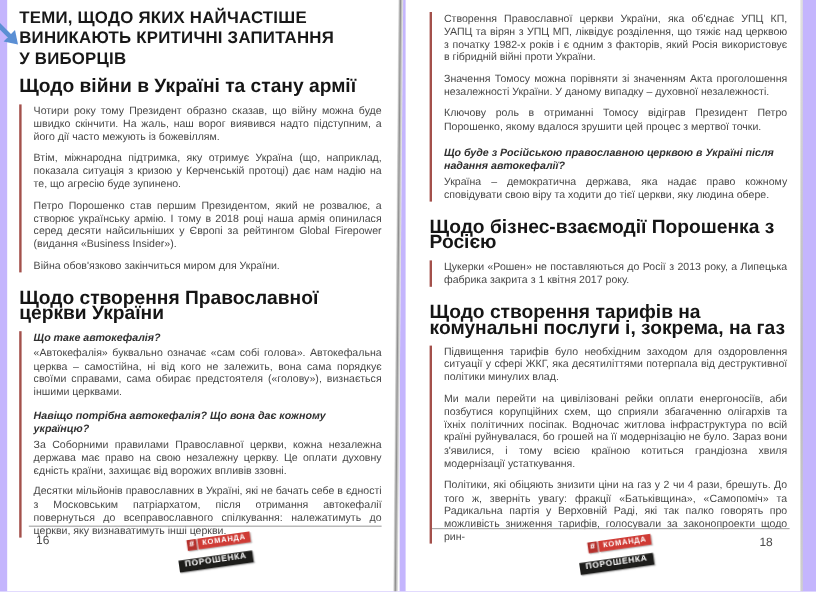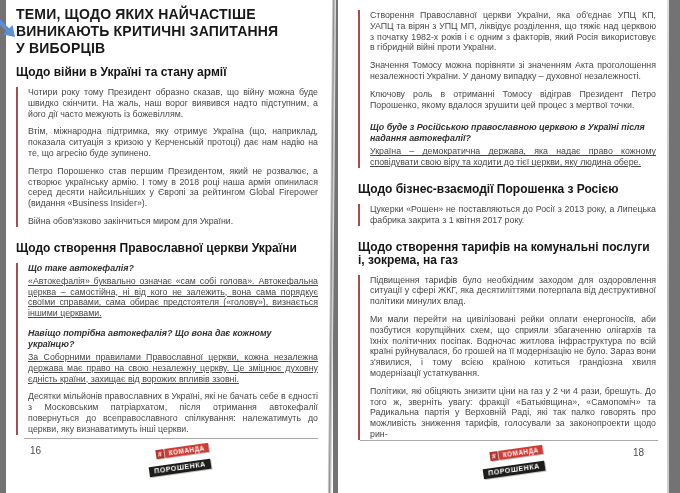--- a/index.html
+++ b/index.html
@@ -1,21 +1,21 @@
 <!DOCTYPE html>
 <html><head>
 <meta charset="utf-8">
 <style>
   html,body {margin:0; padding:0;}
   body {
     width:680px; height:493px; position:relative; overflow:hidden;
     background:#ffffff;
     font-family:"Liberation Sans", sans-serif;
   }
-  .canvas {position:absolute; top:0; left:0; width:680px; height:493px; background:#737373; overflow:hidden;}
+  .canvas {position:absolute; top:0; left:0; width:680px; height:493px; background:#c4b5fd; overflow:hidden;}
 
   .page {position:absolute; top:0; height:493px; background:#ffffff;}
   #page-left  {left:6px;  width:327px;}
   #page-right {left:338px; width:330px;}
 
   .spine {
     position:absolute; left:332px; top:-2px; width:4px; height:500px;
     background:linear-gradient(to right,#e8e8e8,#8f8f8f 45%,#b5b5b5 60%,#efefef);
     transform:rotate(0.5deg); transform-origin:top center;
   }
@@ -26,39 +26,39 @@
 
   .content {position:absolute;}
   #page-left  .content {left:10px; top:6px;  width:302px;}
   #page-right .content {left:20px; top:10px; width:298px;}
 
   .doc-title {
     font-size:14px; font-weight:bold; line-height:17px; letter-spacing:0.2px;
     color:#181818; width:264px; margin:0 0 9px 0;
   }
   h2.sec {
-    font-size:12px; font-weight:bold; color:#151515;
+    font-size:16px; font-weight:bold; color:#151515;
     margin:0 0 8px 0; line-height:13px;
   }
   .group {
     border-left:2px solid #a3504b;
     padding-left:10px;
     margin:0 0 15px 0;
   }
   .group p {
     font-size:8.8px; line-height:10.8px; color:#474747;
     text-align:justify; margin:0 0 7px 0;
   }
   .group p:last-child {margin-bottom:0;}
   .group .q {
     font-style:italic; font-weight:bold; color:#303030;
     font-size:8.9px; line-height:11px; text-align:left;
     margin:0 0 2px 0;
   }
-  .group .q + p {margin-bottom:7px;text-decoration:underline;}
+  .group .q + p {margin-bottom:7px;}
   .group .q:not(:first-child) {margin-top:9px;}
   .mt {margin-top:12px !important;}
 
   .footer {position:absolute; height:52px;}
   #page-left  .footer {left:18px; top:438px; width:294px; border-top:1px solid #a9a9a9;}
   #page-right .footer {left:22px; top:440px; width:298px; border-top:1px solid #a9a9a9;}
   .pagenum {font-size:10px; color:#4c4c4c; margin-top:6px;text-align:center;}
   #page-left  .pagenum {float:left; margin-left:6px;}
   #page-right .pagenum {float:right; margin-right:14px;}
 
@@ -101,21 +101,21 @@
         <p>Втім, міжнародна підтримка, яку отримує Україна (що, наприклад, показала ситуація з кризою у Керченській протоці) дає нам надію на те, що агресію буде зупинено.</p>
         <p>Петро Порошенко став першим Президентом, який не розвалює, а створює українську армію. І тому в 2018 році наша армія опинилася серед десяти найсильніших у Європі за рейтингом Global Firepower (видання «Business Insider»).</p>
         <p>Війна обов'язково закінчиться миром для України.</p>
       </div>
 
       <h2 class="sec">Щодо створення Православної церкви України</h2>
       <div class="group">
         <p class="q">Що таке автокефалія?</p>
         <p>«Автокефалія» буквально означає «сам собі голова». Автокефальна церква – самостійна, ні від кого не залежить, вона сама порядкує своїми справами, сама обирає предстоятеля («голову»), визнається іншими церквами.</p>
         <p class="q">Навіщо потрібна автокефалія? Що вона дає кожному українцю?</p>
-        <p>За Соборними правилами Православної церкви, кожна незалежна держава має право на свою незалежну церкву. Це зміцнює духовну єдність країни, захищає від ворожих впливів ззовні.</p>
+        <p>За Соборними правилами Православної церкви, кожна незалежна держава має право на свою незалежну церкву. Це оплати духовну єдність країни, захищає від ворожих впливів ззовні.</p>
         <p>Десятки мільйонів православних в Україні, які не бачать себе в єдності з Московським патріархатом, після отримання автокефалії повернуться до всеправославного спілкування: належатимуть до церкви, яку визнаватимуть інші церкви.</p>
       </div>
     </div>
 
     <div class="footer">
       <div class="pagenum">16</div>
       <div class="logo">
         <div class="logo-row1">
           <span class="logo-hash">#</span>
           <span class="logo-word">КОМАНДА</span>

